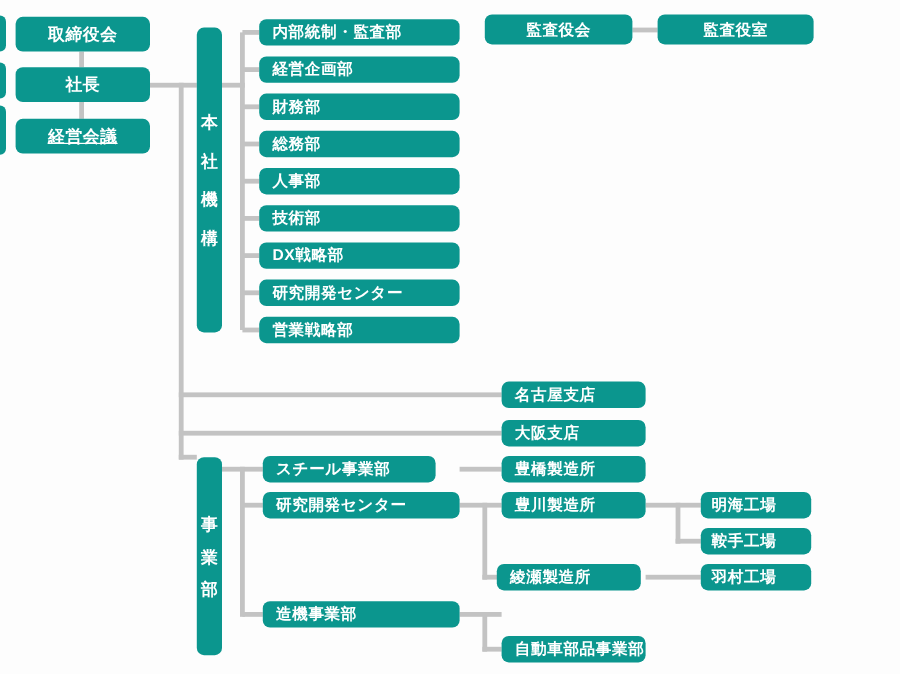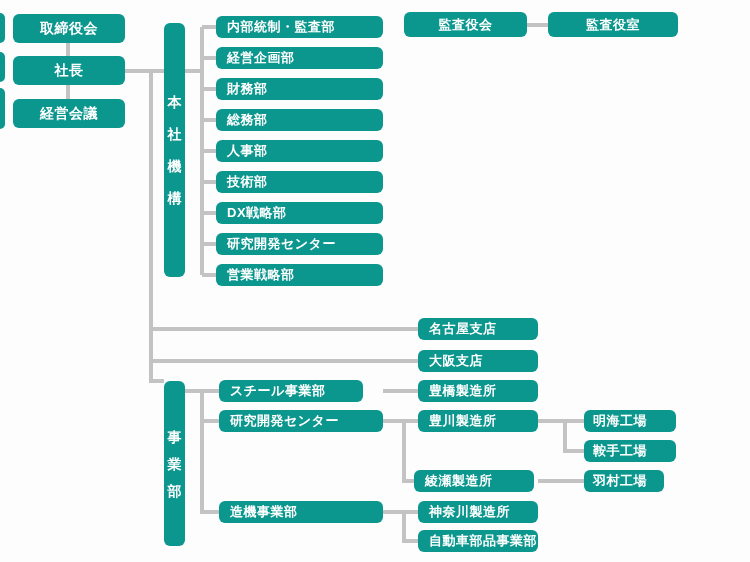--- a/index.html
+++ b/index.html
@@ -75,21 +75,21 @@
   <div class="hline" style="left:383px;top:510px;width:35px;height:4px;"></div>
   <div class="vline" style="left:402px;top:510px;width:4px;height:33px;"></div>
   <div class="hline" style="left:402px;top:539px;width:16px;height:4px;"></div>
   <div class="hline" style="left:538px;top:419px;width:46px;height:4px;"></div>
   <div class="vline" style="left:563px;top:419px;width:4px;height:34px;"></div>
   <div class="hline" style="left:563px;top:449px;width:21px;height:4px;"></div>
   <div class="hline" style="left:538px;top:479px;width:46px;height:4px;"></div>
 
   <div class="box center fs14" style="left:13px;top:14px;width:112px;height:29px;">取締役会</div>
   <div class="box center fs14" style="left:13px;top:56px;width:112px;height:29px;">社長</div>
-  <div class="box center fs14" style="left:13px;top:99px;width:112px;height:29px;">経営会議</div>
+  <div class="box center fs14" style="left:13px;top:99px;width:112px;height:29px;text-decoration:underline;">経営会議</div>
 
   <div class="box center fs13" style="left:404px;top:12px;width:123px;height:25px;">監査役会</div>
   <div class="box center fs13" style="left:548px;top:12px;width:130px;height:25px;">監査役室</div>
 
   <div class="vbar vbar-honsha" style="left:164px;top:23px;width:21px;height:254px;">
       <span class="vchar">本</span>
       <span class="vchar">社</span>
       <span class="vchar">機</span>
       <span class="vchar">構</span>
     </div>
@@ -113,20 +113,19 @@
       <span class="vchar">部</span>
     </div>
 
   <div class="box left fs13" style="left:219px;top:380px;width:144px;height:22px;">スチール事業部</div>
   <div class="box left fs13" style="left:219px;top:410px;width:164px;height:22px;">研究開発センター</div>
   <div class="box left fs13" style="left:219px;top:501px;width:164px;height:22px;">造機事業部</div>
 
   <div class="box left fs13" style="left:418px;top:380px;width:120px;height:22px;">豊橋製造所</div>
   <div class="box left fs13" style="left:418px;top:410px;width:120px;height:22px;">豊川製造所</div>
   <div class="box left fs13" style="left:414px;top:470px;width:120px;height:22px;">綾瀬製造所</div>
-  <div class="box left fs13" style="left:418px;top:501px;width:120px;height:22px;">神奈川製造所</div>
   <div class="box left fs13" style="left:418px;top:530px;width:120px;height:22px;">自動車部品事業部</div>
 
   <div class="box left fs13" style="left:584px;top:410px;width:92px;height:22px;padding-left:9px;">明海工場</div>
   <div class="box left fs13" style="left:584px;top:440px;width:92px;height:22px;padding-left:9px;">鞍手工場</div>
-  <div class="box left fs13" style="left:584px;top:470px;width:80px;height:22px;padding-left:9px;">羽村工場</div>
+  <div class="box left fs13" style="left:584px;top:470px;width:92px;height:22px;padding-left:9px;">羽村工場</div>
 
 </div>
 
 </body></html>

